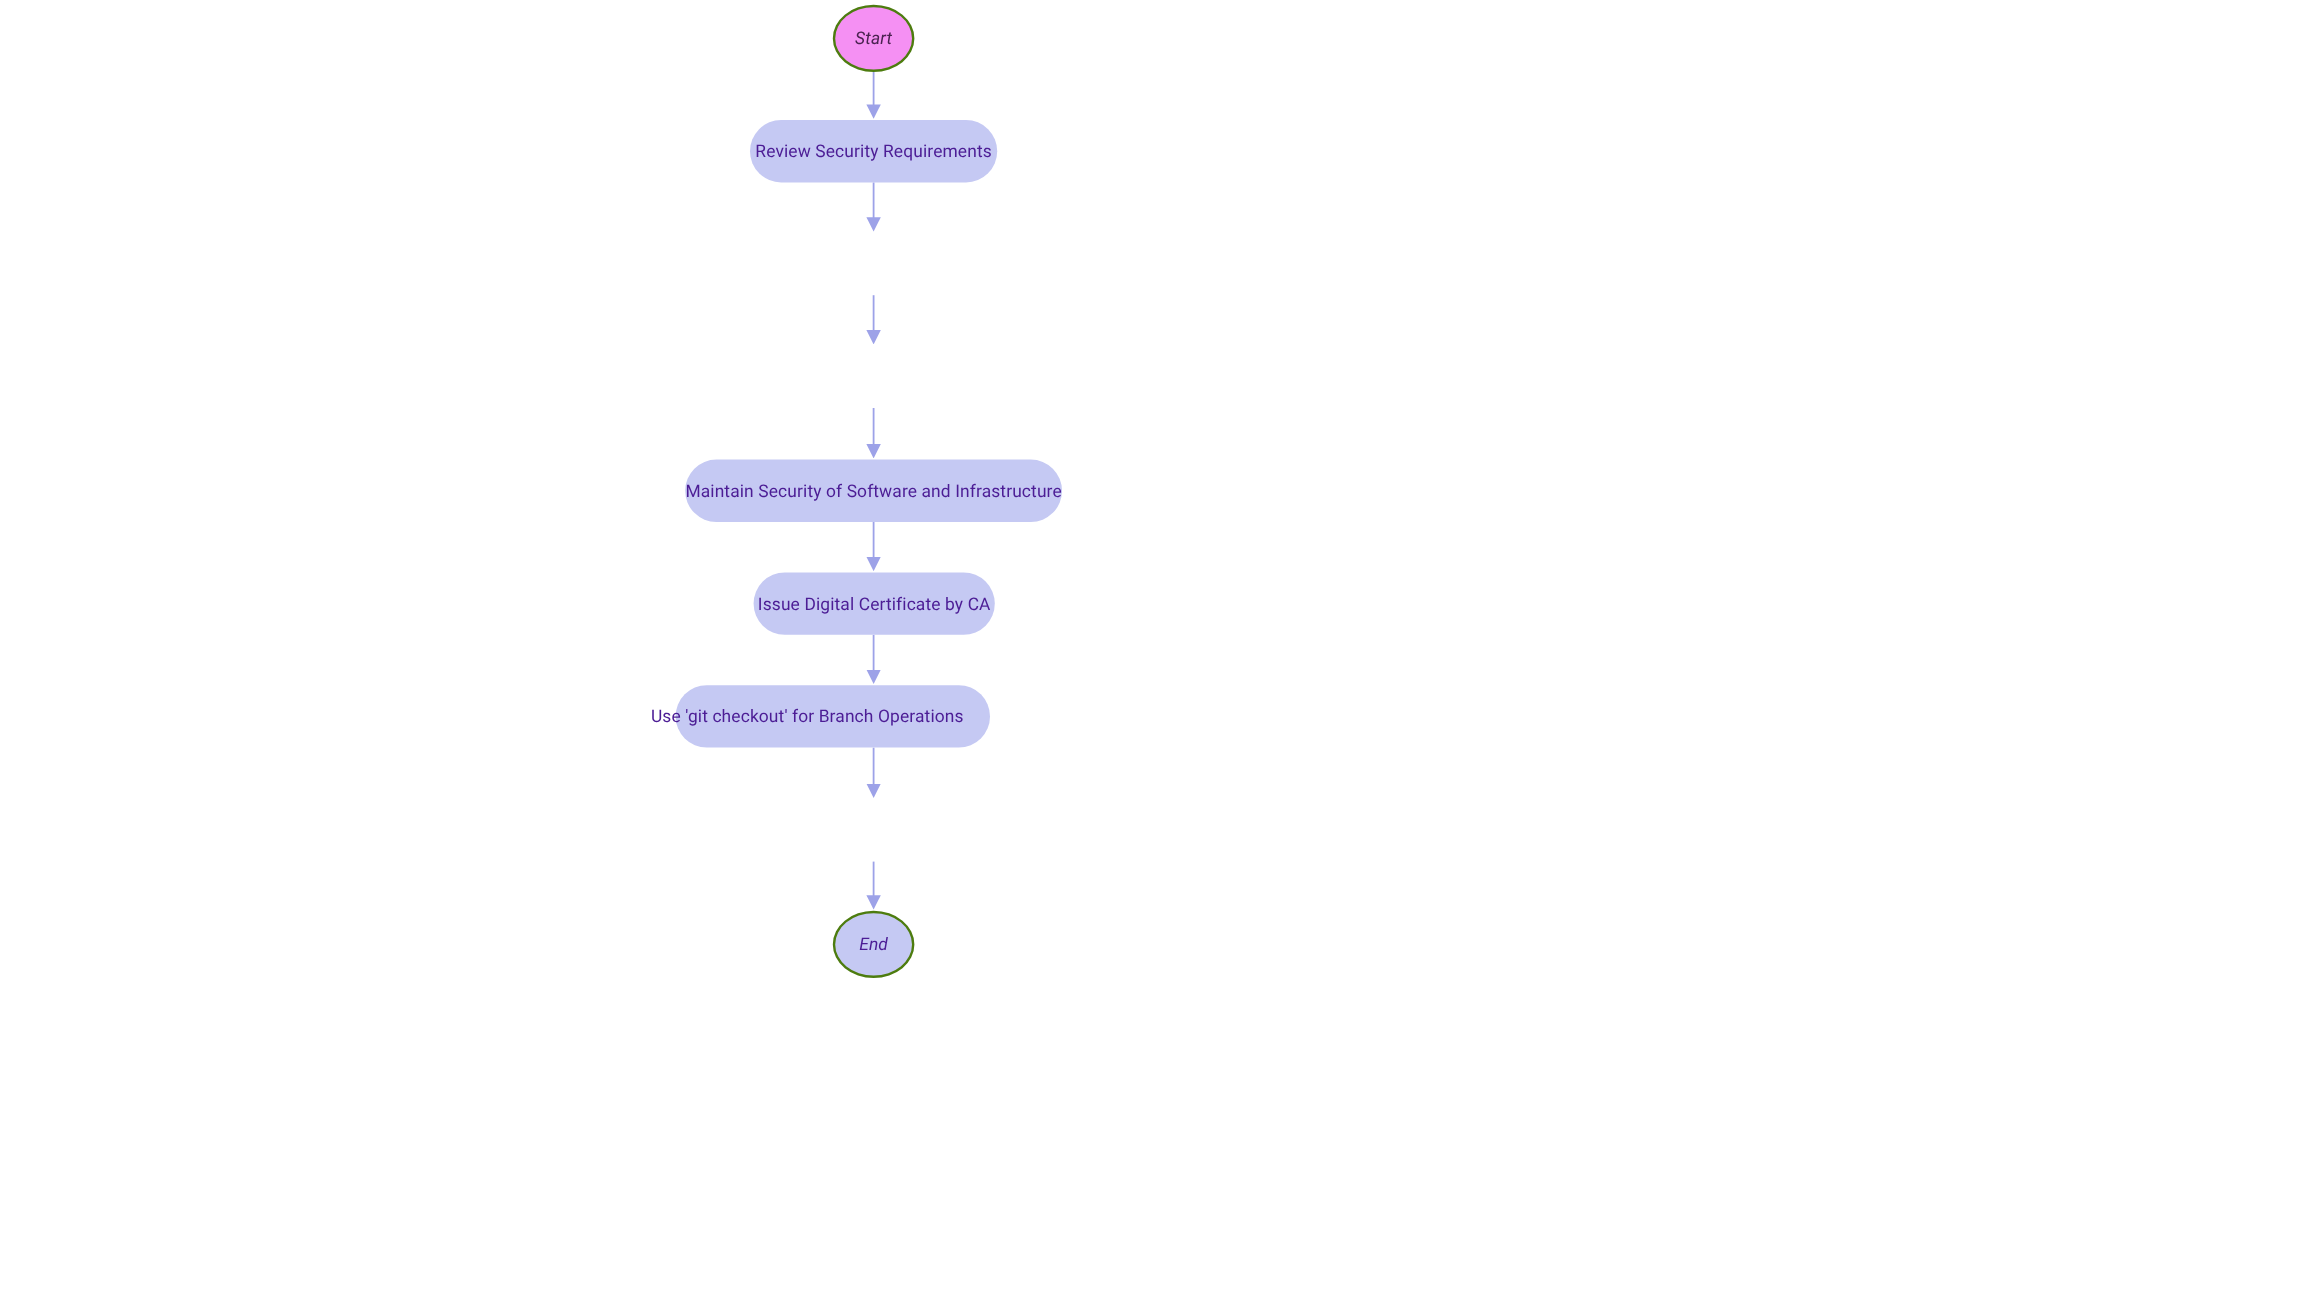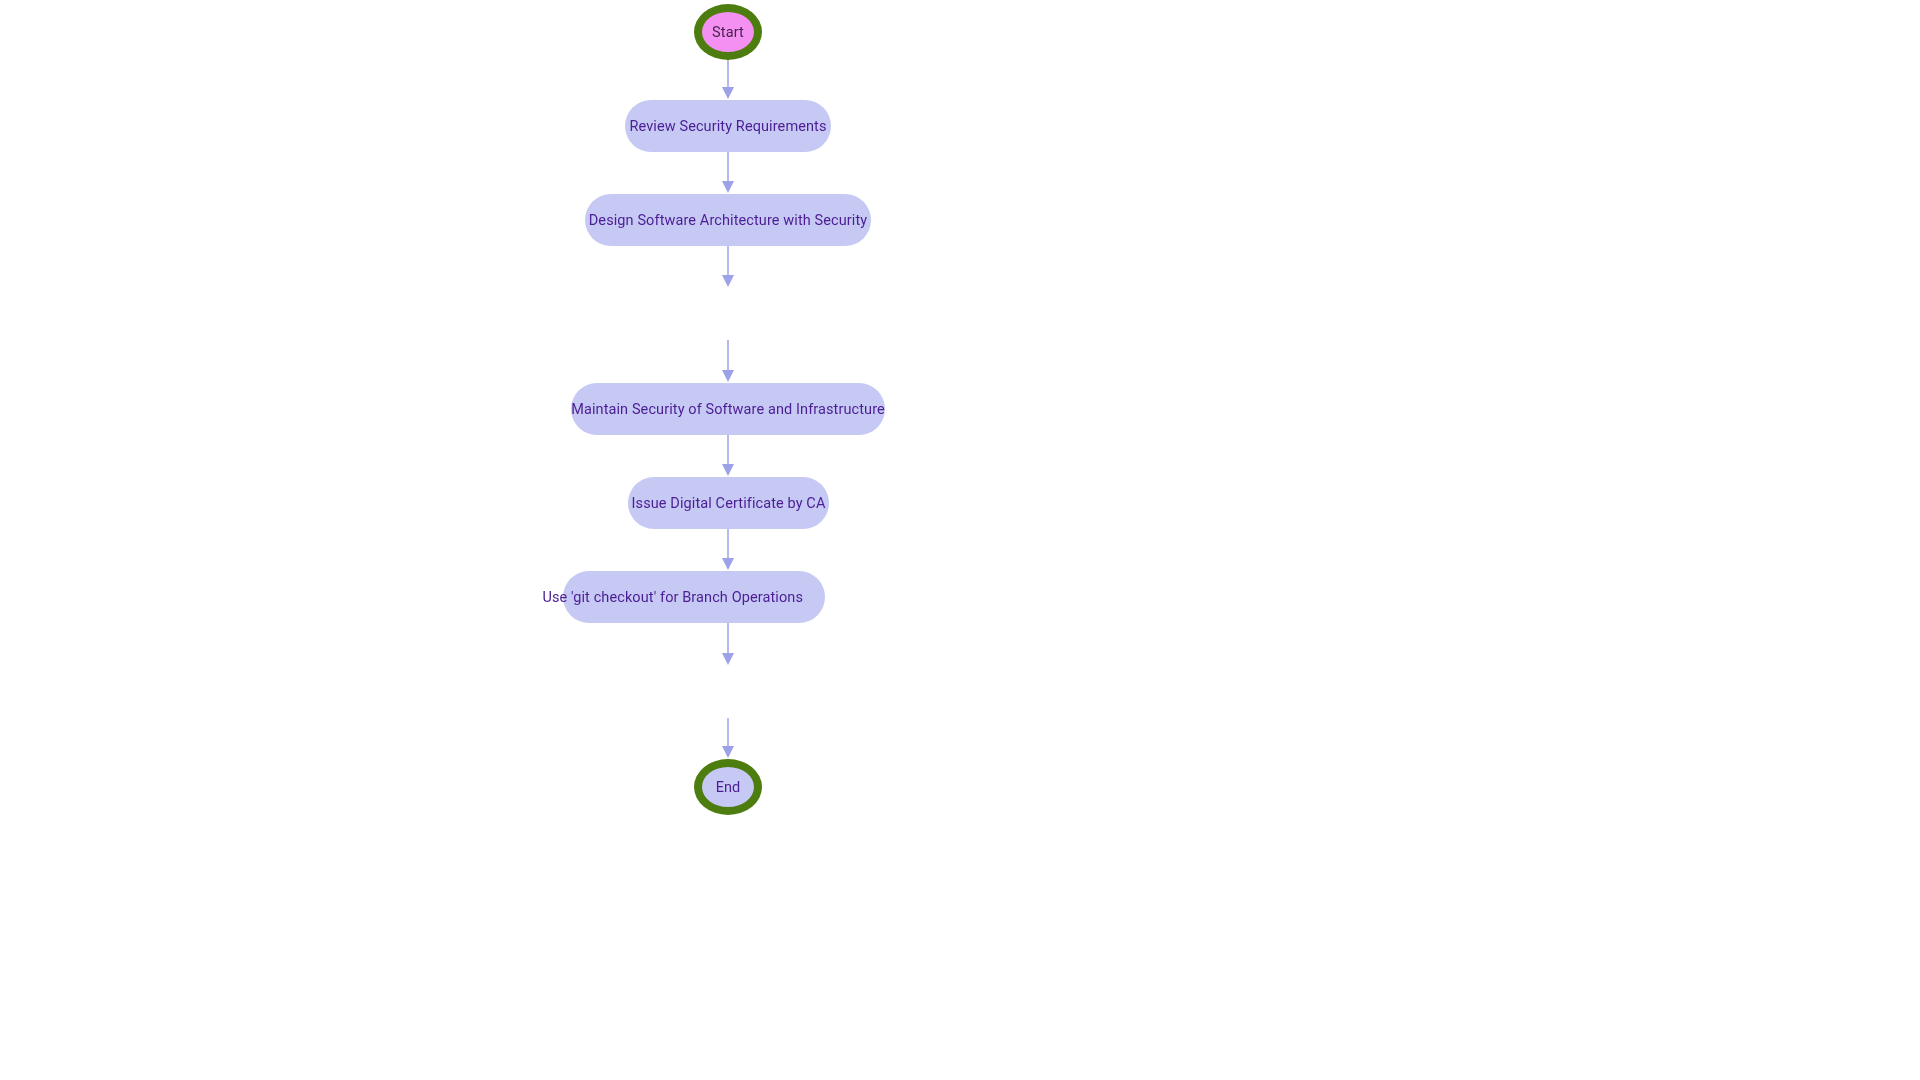--- a/index.html
+++ b/index.html
@@ -27,25 +27,26 @@
     letter-spacing: 0.1px;
   }
   .pill {
     background: #c5c9f3;
     border-radius: 26px;
     padding: 0 22px;
     height: 52px;
     white-space: nowrap;
   }
   .terminal {
-    border: 8px solid #4d7c0f;
+    border: 2px solid #4d7c0f;
     border-radius: 50%;
     height: 56px;
     width: 68px;
     box-sizing: border-box;
+    font-style: italic;
   }
   .terminal.start { background: #f590f3; color: #4a2250; }
   .terminal.end   { background: #c5c9f3; }
   svg.arrows {
     position: absolute;
     left: 0; top: 0;
     width: 1920px;
     height: 1080px;
     pointer-events: none;
   }
@@ -72,23 +73,20 @@
   </svg>
 
   <div class="node terminal start" style="left:694px; top:4px;">
     <span>Start</span>
   </div>
 
   <div class="node pill" style="left:625px; top:100px; width:162px;">
     <span>Review Security Requirements</span>
   </div>
 
-  <div class="node pill" style="left:585px; top:194px; width:242px;">
-    <span>Design Software Architecture with Security</span>
-  </div>
 
 
   <div class="node pill" style="left:571px; top:383px; width:270px;">
     <span>Maintain Security of Software and Infrastructure</span>
   </div>
 
   <div class="node pill" style="left:628px; top:477px; width:157px;">
     <span>Issue Digital Certificate by CA</span>
   </div>
 

